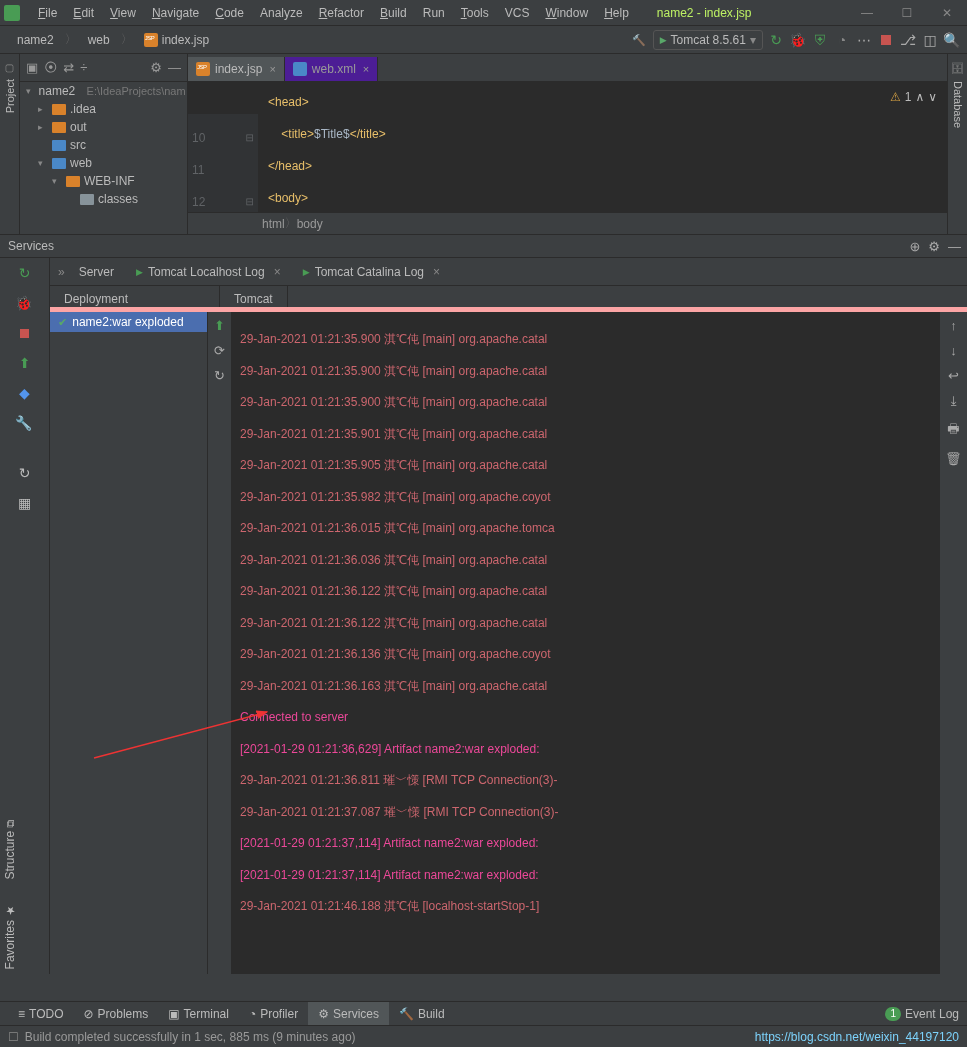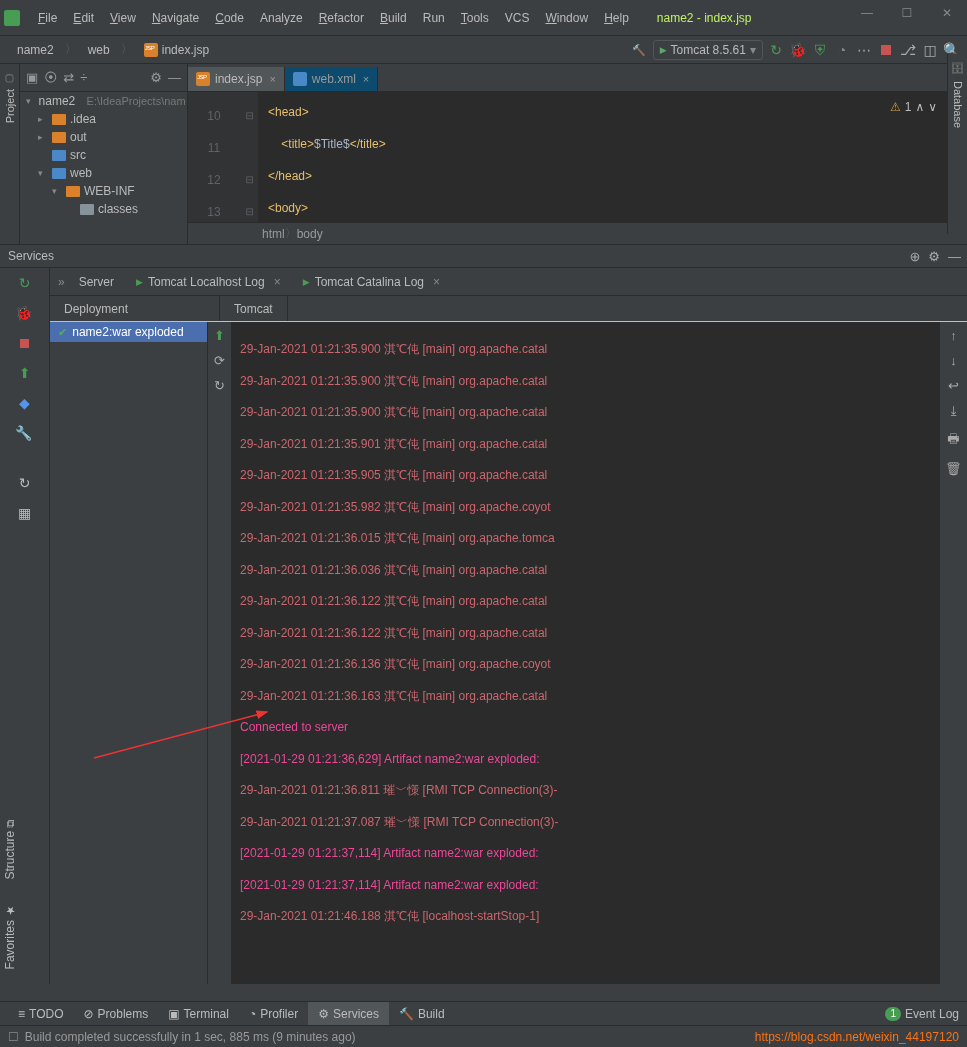--- a/index.html
+++ b/index.html
@@ -1,17 +1,17 @@
 <!DOCTYPE html>
 <html><head>
 <meta charset="utf-8">
 <style>
 * { margin:0; padding:0; box-sizing:border-box; font-family:"Segoe UI",Arial,sans-serif; font-size:12px; user-select:none; }
 body { background:#3c3f41; color:#bbb; width:967px; height:1047px; overflow:hidden; position:relative; }
-.titlebar { height:36px; background:#3c3f41; display:flex; align-items:center; padding:0 4px; border-bottom:1px solid #2b2b2b; }
+.titlebar { height:26px; background:#3c3f41; display:flex; align-items:center; padding:0 4px; border-bottom:1px solid #2b2b2b; }
 .titlebar .logo { width:16px; height:16px; background:#499c54; border-radius:2px; margin-right:10px; }
 .menuitem { padding:0 8px; height:26px; line-height:26px; color:#bbb; cursor:pointer; }
 .menuitem u { text-decoration:underline; }
 .titlebar .title { margin-left:20px; color:#bef264; }
 .winbtns { position:absolute; right:0; top:0; display:flex; }
 .winbtn { width:40px; height:26px; display:flex; align-items:center; justify-content:center; color:#888; cursor:pointer; }
 .navrow { height:28px; background:#3c3f41; border-bottom:1px solid #2b2b2b; display:flex; align-items:center; padding-left:8px; position:relative; }
 .bcitem { padding:0 8px; color:#bbb; height:22px; display:flex; align-items:center; gap:4px; border:1px solid transparent; border-radius:2px; cursor:pointer; }
 .bcsep { color:#666; padding:0 2px; }
 .jsp-icon { width:14px; height:14px; background:#d9822b; border-radius:2px; display:inline-block; position:relative; }
@@ -32,66 +32,66 @@
 .treeitem { display:flex; align-items:center; padding:2px 6px; gap:4px; color:#bbb; cursor:pointer; white-space:nowrap; font-size:12px; }
 .treeitem .arrow { width:10px; color:#888; font-size:9px; }
 .folder { width:14px; height:11px; background:#d9822b; border-radius:1px; display:inline-block; }
 .folder.blue { background:#4a88c7; }
 .folder.grey { background:#87939a; }
 .treeitem.d1 { padding-left:18px; } .treeitem.d2 { padding-left:32px; } .treeitem.d3 { padding-left:46px; }
 .treelabel2 { color:#787878; font-size:11px; }
 .editor { flex:1; background:#2b2b2b; display:flex; flex-direction:column; position:relative; }
 .tabbar { height:28px; background:#3c3f41; display:flex; align-items:flex-end; border-bottom:1px solid #2b2b2b; }
 .etab { height:24px; padding:0 8px; display:flex; align-items:center; gap:5px; background:#515658; color:#bbb; border-right:1px solid #2b2b2b; cursor:pointer; font-size:12px; }
-.etab.inactive { background:#0c4a6e; color:#999; }
+.etab.inactive { background:#4c1d95; color:#999; }
 .etab .close { color:#999; font-size:11px; margin-left:2px; }
 .xml-icon { width:14px; height:14px; background:#4a88c7; border-radius:2px; display:inline-block; }
 .codearea { flex:1; display:flex; background:#2b2b2b; overflow:hidden; }
-.gutter { width:70px; background:#313335; color:#606366; text-align:center; padding:8px 22px 4px 4px; font-family:Consolas,monospace; font-size:15px; line-height:32px; position:relative; }
+.gutter { width:70px; background:#313335; color:#606366; text-align:left; padding:8px 22px 4px 4px; font-family:Consolas,monospace; font-size:15px; line-height:32px; position:relative;margin-top:32px; }
 .gutter .fold { position:absolute; right:4px; color:#606366; font-size:10px; }
 .code { flex:1; padding:4px 10px; font-family:Consolas,monospace; font-size:17px; line-height:32px; color:#a9b7c6; }
 .code .tag { color:#e8bf6a; }
 .code .txt { color:#a9b7c6; }
 .warn { position:absolute; right:30px; top:36px; color:#bbb; display:flex; align-items:center; gap:4px; font-size:11px; }
 .warn-tri { color:#d9a343; font-size:12px; }
 .crumb { height:22px; background:#3c3f41; border-top:1px solid #2b2b2b; padding-left:74px; display:flex; align-items:center; color:#999; font-size:11px; }
 .crumb .sep { color:#666; }
 .services-hdr { height:24px; background:#3c3f41; border-top:1px solid #2b2b2b; border-bottom:1px solid #2b2b2b; display:flex; align-items:center; padding:0 8px; position:relative; }
 .services-hdr .title { color:#bbb; font-size:12px; }
 .services-hdr .right { position:absolute; right:6px; display:flex; gap:8px; }
 .services-hdr .right span { color:#aaa; cursor:pointer; font-size:13px; }
 .svcbody { display:flex; height:716px; background:#2b2b2b; }
 .svc-left { width:50px; background:#3c3f41; border-right:1px solid #2b2b2b; display:flex; flex-direction:column; align-items:center; padding-top:6px; gap:12px; }
 .svc-left .icn { width:18px; height:18px; display:flex; align-items:center; justify-content:center; cursor:pointer; font-size:14px; }
 .svc-main { flex:1; display:flex; flex-direction:column; }
 .svc-tabs { height:28px; background:#3c3f41; display:flex; align-items:center; padding-left:8px; gap:6px; border-bottom:1px solid #2b2b2b; }
 .svc-tab { padding:0 8px; height:24px; display:flex; align-items:center; gap:5px; color:#bbb; cursor:pointer; font-size:12px; }
 .svc-tab .run-i { color:#499c54; font-size:9px; }
-.svc-subhdr { height:26px; background:#3c3f41; display:flex; border-bottom:1px solid #fca5a5; }
+.svc-subhdr { height:26px; background:#3c3f41; display:flex; border-bottom:5px solid #fca5a5; }
 .svc-subhdr .col { padding:0 14px; line-height:26px; color:#bbb; font-size:12px; border-right:1px solid #2b2b2b; cursor:pointer; }
 .svc-subhdr .col.dep { width:170px; }
 .svc-content { flex:1; display:flex; }
 .deplist { width:158px; background:#3c3f41; border-right:1px solid #2b2b2b; }
 .depitem { background:#4b6eaf; color:#fff; padding:3px 8px; display:flex; align-items:center; gap:5px; font-size:12px; }
 .depitem .chk { color:#59a869; font-size:11px; }
 .dep-toolbar { width:24px; background:#3c3f41; border-right:1px solid #2b2b2b; display:flex; flex-direction:column; align-items:center; padding-top:6px; gap:10px; }
 .dep-toolbar .icn { color:#aaa; cursor:pointer; font-size:13px; }
 .console { flex:1; background:#2b2b2b; padding:12px 8px; font-family:Consolas,monospace; font-size:18px; line-height:31.5px; overflow:hidden; white-space:nowrap; position:relative; }
 .console .ln-red { color:#cc666e; }
 .console .ln-white { color:#ec4899; }
 .con-toolbar { width:28px; background:#3c3f41; border-left:1px solid #2b2b2b; display:flex; flex-direction:column; align-items:center; padding-top:6px; gap:10px; }
 .con-toolbar .icn { color:#aaa; cursor:pointer; font-size:13px; }
 .arrow-annotation { position:absolute; left:89px; top:700px; pointer-events:none; }
 .bottombar { height:24px; background:#3c3f41; border-top:1px solid #2b2b2b; display:flex; align-items:center; padding:0 8px; position:absolute; bottom:22px; left:0; right:0; }
 .bottombar .tab { padding:0 10px; display:flex; align-items:center; gap:4px; color:#bbb; cursor:pointer; font-size:12px; height:24px; }
 .bottombar .tab.active { background:#515658; }
 .bottombar .right { position:absolute; right:8px; display:flex; align-items:center; gap:4px; }
 .badge { background:#499c54; color:#fff; border-radius:8px; padding:0 5px; font-size:10px; line-height:14px; }
 .statusbar { height:22px; background:#3c3f41; border-top:1px solid #2b2b2b; display:flex; align-items:center; padding:0 8px; position:absolute; bottom:0; left:0; right:0; color:#999; font-size:11px; }
-.statusbar .right { position:absolute; right:8px; color:#f97316; font-size:12px; }
+.statusbar .right { position:absolute; right:8px; color:#7dd3fc; font-size:12px; }
 .leftside { position:absolute; left:0; top:820px; width:20px; display:flex; flex-direction:column; align-items:center; gap:10px; }
 .leftside .vt { writing-mode:vertical-rl; transform:rotate(180deg); color:#bbb; font-size:11px; cursor:pointer; }
 .hammer::before { content:"🔨"; font-size:11px; filter:grayscale(0.5); }
 </style>
 </head>
 <body>
 
 <div class="titlebar">
   <div class="logo"></div>
   <div class="menuitem"><u>F</u>ile</div>

